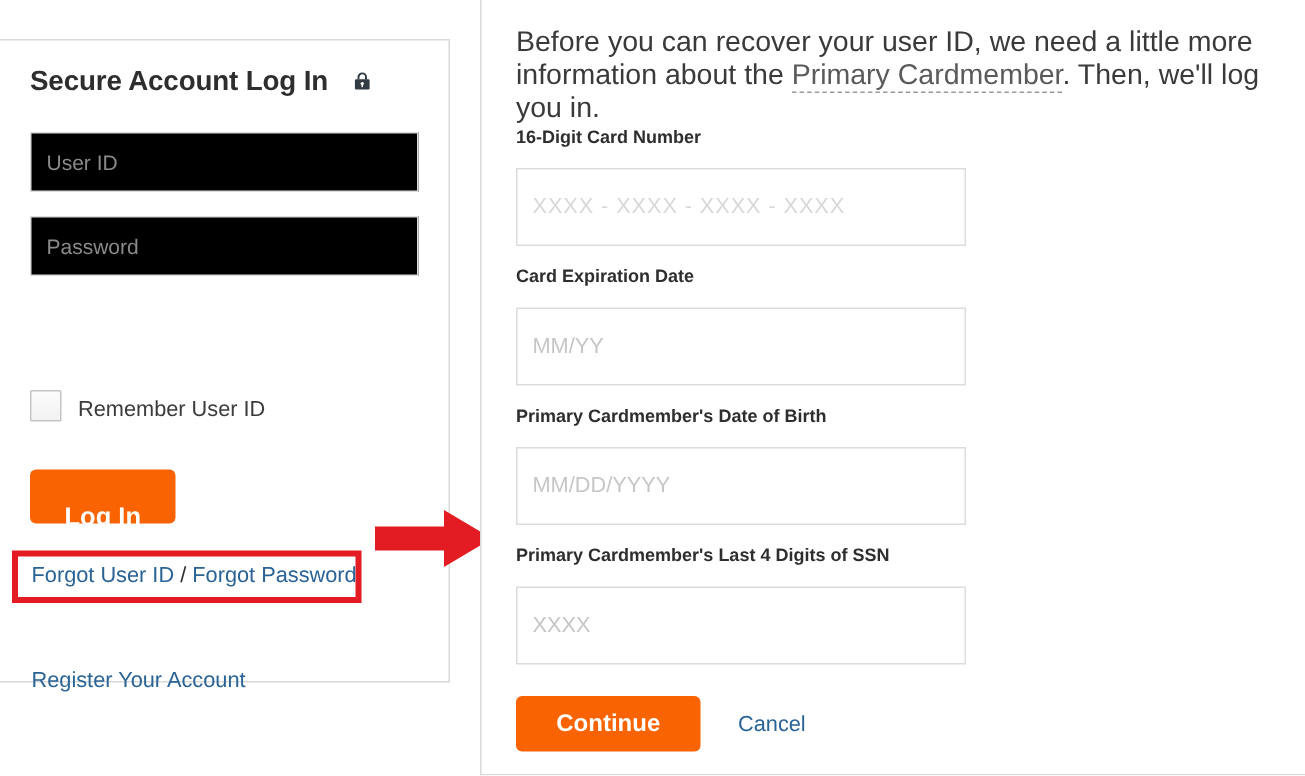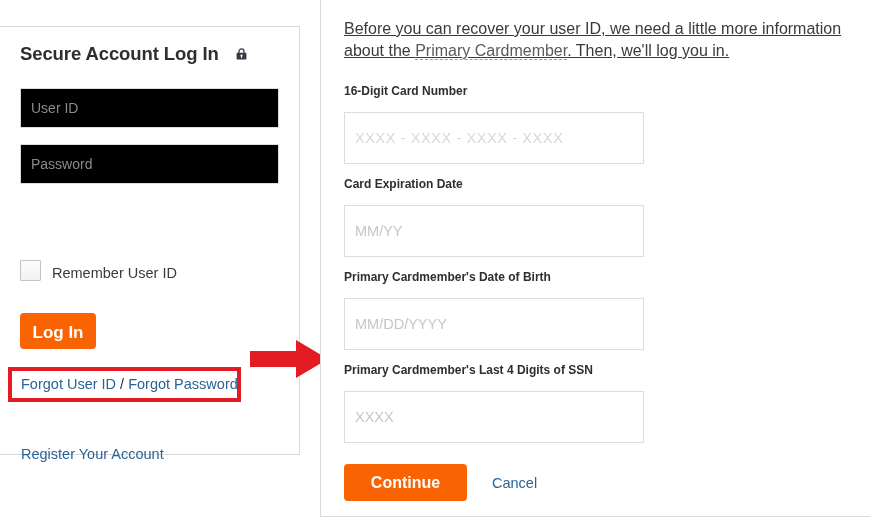--- a/index.html
+++ b/index.html
@@ -83,31 +83,31 @@
     margin-left: 11px;
     font-size: 14.5px;
     color: #3b3b3b;
     white-space: nowrap;
   }
 
   .login-button {
     position: absolute;
     left: 20px;
     top: 286px;
-    width: 76px;
+    width: 97px;
     height: 36px;
     background: #f96302;
     border: none;
     border-radius: 4px;
     color: #ffffff;
     font-family: "Liberation Sans", sans-serif;
     font-size: 17px;
     font-weight: bold;
     cursor: pointer;
-    padding: 2px;
+    padding: 14px;
     line-height: 36px;
   }
 
   .red-highlight {
     position: absolute;
     left: 8px;
     top: 340px;
     width: 233px;
     height: 35px;
     border: 4px solid #e31b23;
@@ -155,24 +155,23 @@
     border-top: none;
     border-right: none;
     background: #ffffff;
     box-sizing: border-box;
   }
   .intro {
     position: absolute;
     left: 23px;
     top: 18px;
     width: 519px;
-    font-size: 16px;
+    font-size: 19px;
     color: #3a3a3a;
     line-height: 22px;
-    text-decoration: underline;
   }
   .dashed-term {
     border-bottom: 1px dashed #9a9a9a;
     color: #5a5a5a;
     cursor: help;
   }
 
   .field-label {
     position: absolute;
     left: 23px;

